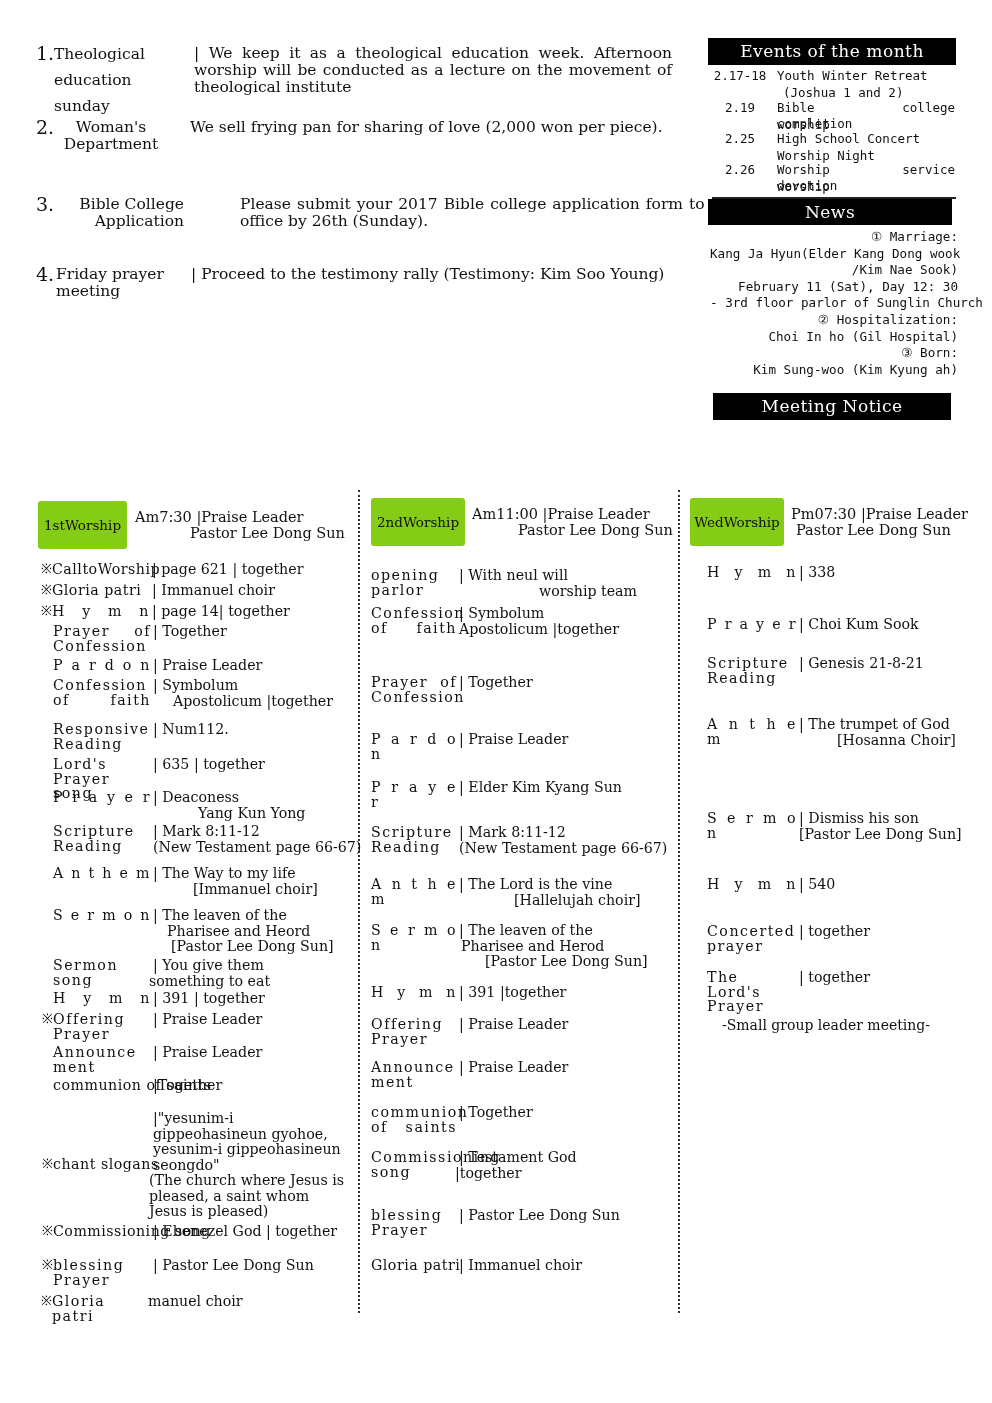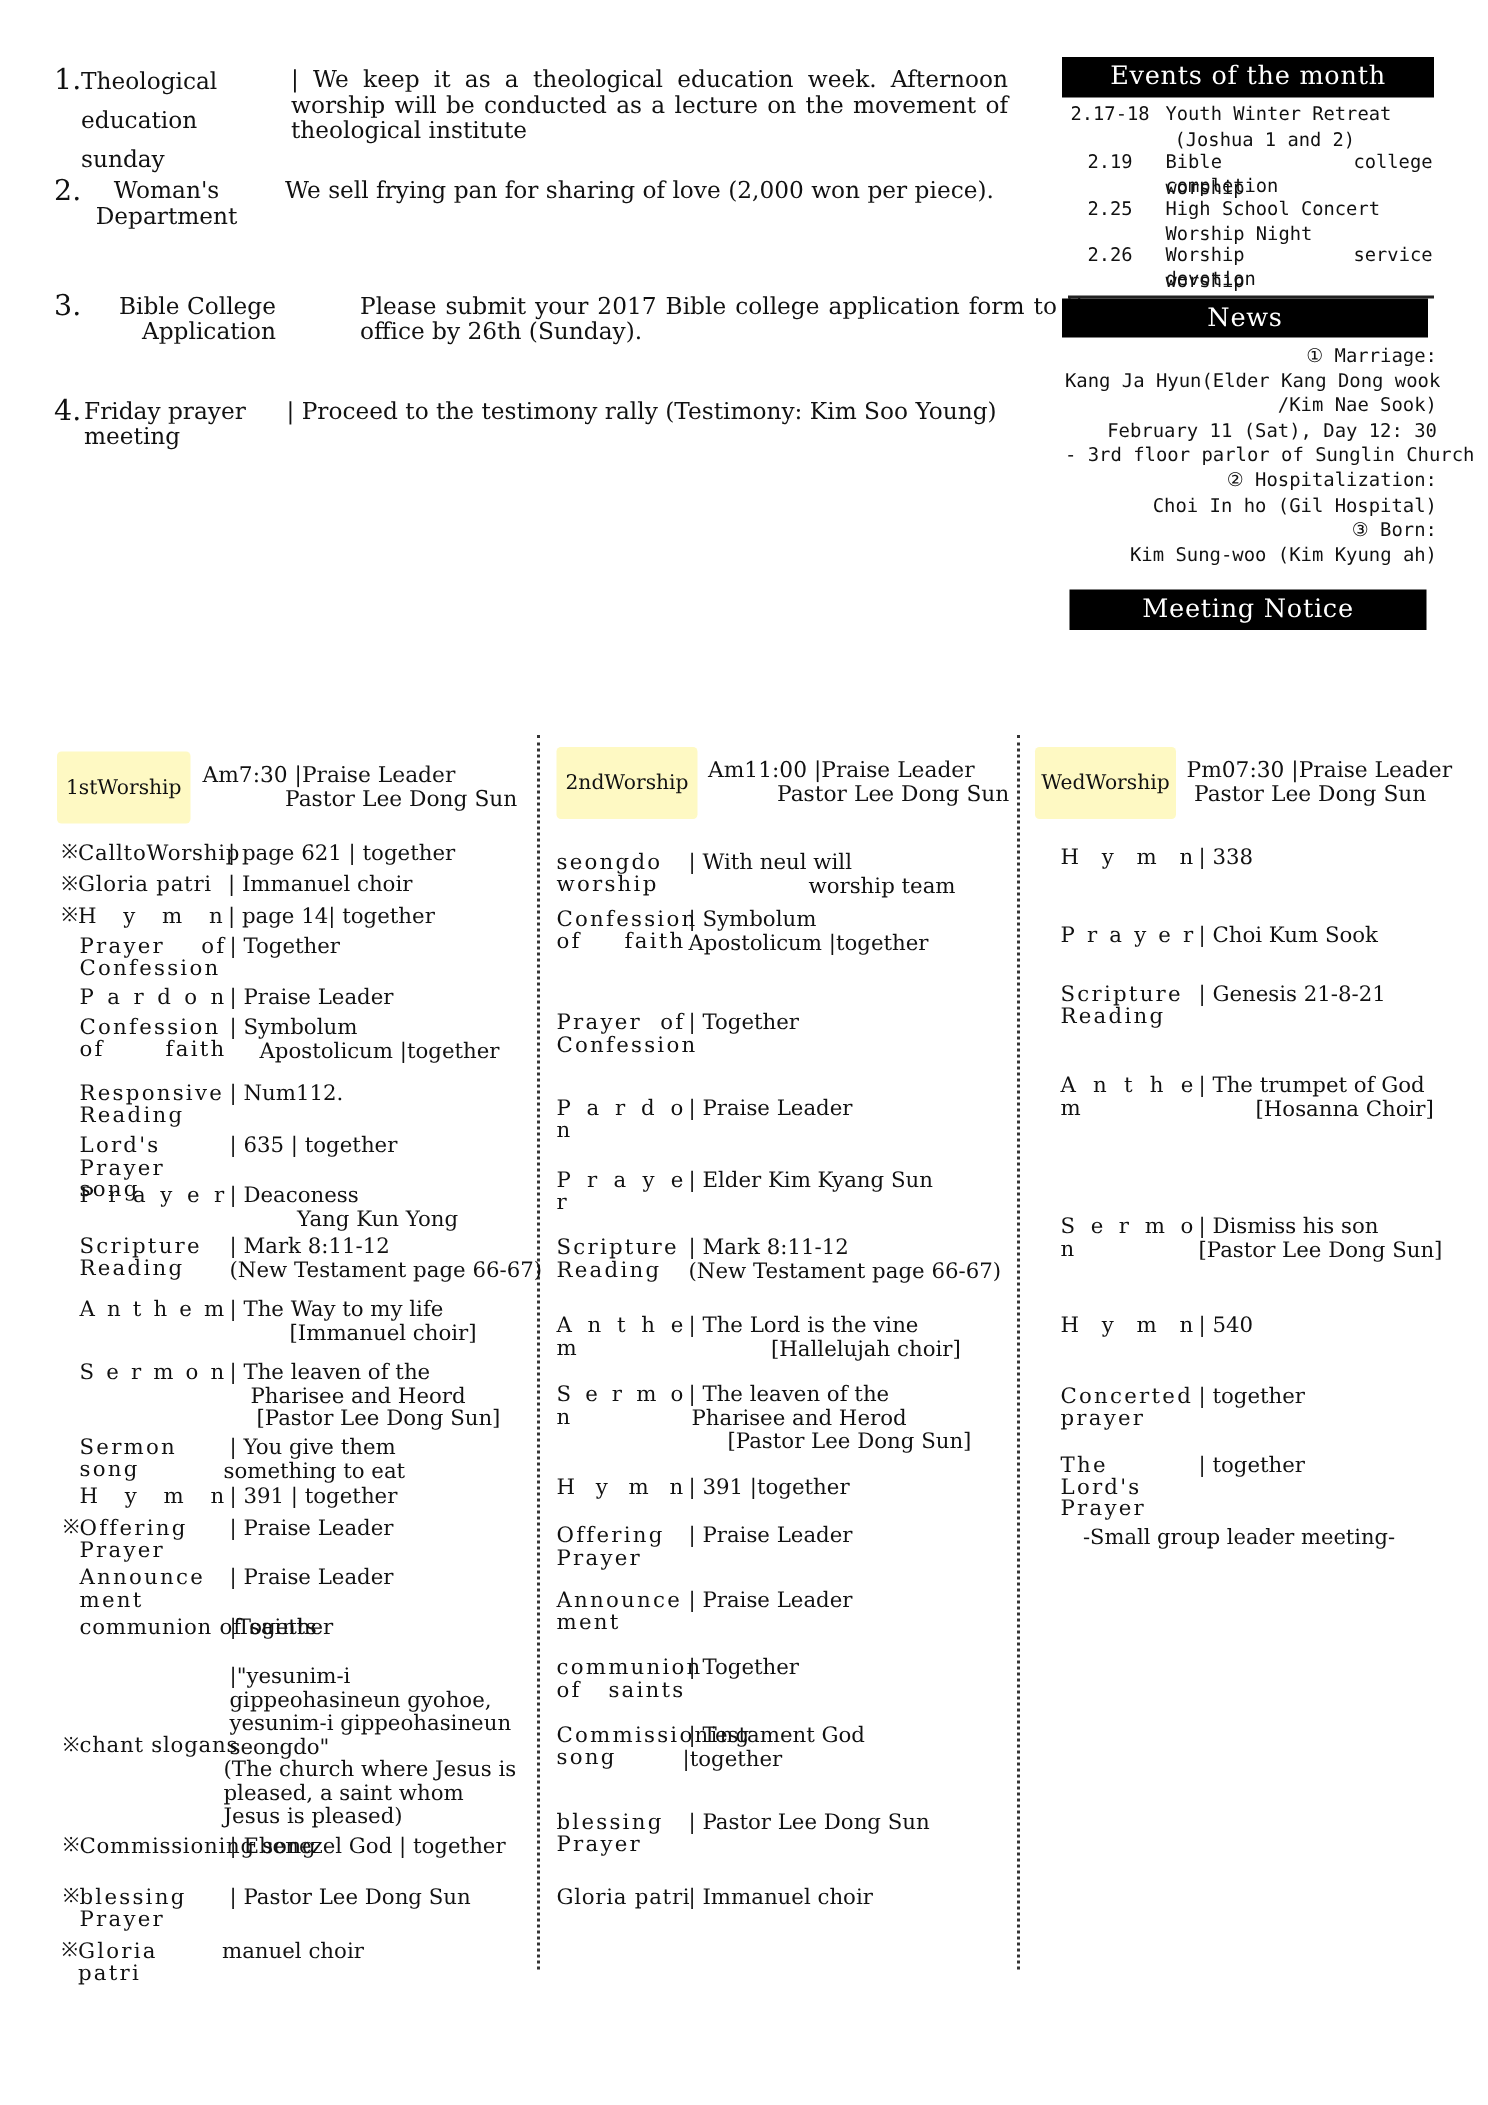--- a/index.html
+++ b/index.html
@@ -21,21 +21,21 @@
         font-family:"DejaVu Sans Mono","Liberation Mono",monospace; }
   .ev .d { position:absolute; left:0; width:56px; text-align:center; }
   .ev .t { position:absolute; left:65px; width:178px; text-align:justify; }
   .rule { position:absolute; left:712px; width:244px; height:2px; background:#222; }
   .news { position:absolute; left:710px; top:229px; width:248px; font-size:12.6px; line-height:16.6px;
           font-family:"DejaVu Sans Mono","Liberation Mono",monospace; }
   .news div { white-space:nowrap;text-align:right; }
 
   
   .vdiv { position:absolute; width:0; border-left:2px dotted #333; }
-  .hdrbox { position:absolute; background:#fef9c3; border-radius:3px; height:48px;
+  .hdrbox { position:absolute; background:#84cc16; border-radius:3px; height:48px;
             font-size:13.5px; display:flex; align-items:center; justify-content:center; }
   .hdrtxt { position:absolute; font-size:14.5px; line-height:16px; }
   .row { position:absolute; font-size:14.2px; line-height:14.5px; }
   .row .lbl { position:absolute; text-align:justify; text-align-last:justify;
               letter-spacing:1.5px; white-space:normal; }
   .row .val { position:absolute; white-space:nowrap; }
   .star { position:absolute; font-size:13px; }
 </style>
 </head>
 <body>
@@ -214,21 +214,21 @@
     </div>
   </div>
 
 <section id="w2">
   <div class="hdrbox" style="left:371px;top:498px;width:94px;">2ndWorship</div>
   <div class="hdrtxt" style="left:472px;top:506px;">Am11:00 |Praise Leader</div>
   <div class="hdrtxt" style="left:518px;top:522px;">Pastor Lee Dong Sun</div>
 </section>
 <div id="w2-items">
     <div class="row" style="left: 371px; top: 568px;">
-      <span class="lbl" style="left: 0px; width: 86px;">seongdo worship</span>
+      <span class="lbl" style="left: 0px; width: 86px;">opening parlor</span>
       <span class="val" style="left: 88px; top: 0px;">| With neul will</span>
       <span class="val" style="left: 168px; top: 15.5px;">worship team</span>
     </div>
     <div class="row" style="left: 371px; top: 606px;">
       <span class="lbl" style="left: 0px; width: 86px;">Confession of faith</span>
       <span class="val" style="left: 88px; top: 0px;">| Symbolum</span>
       <span class="val" style="left: 88px; top: 15.5px;">Apostolicum |together</span>
     </div>
     <div class="row" style="left: 371px; top: 675px;">
       <span class="lbl" style="left: 0px; width: 86px;">Prayer of Confession</span>

